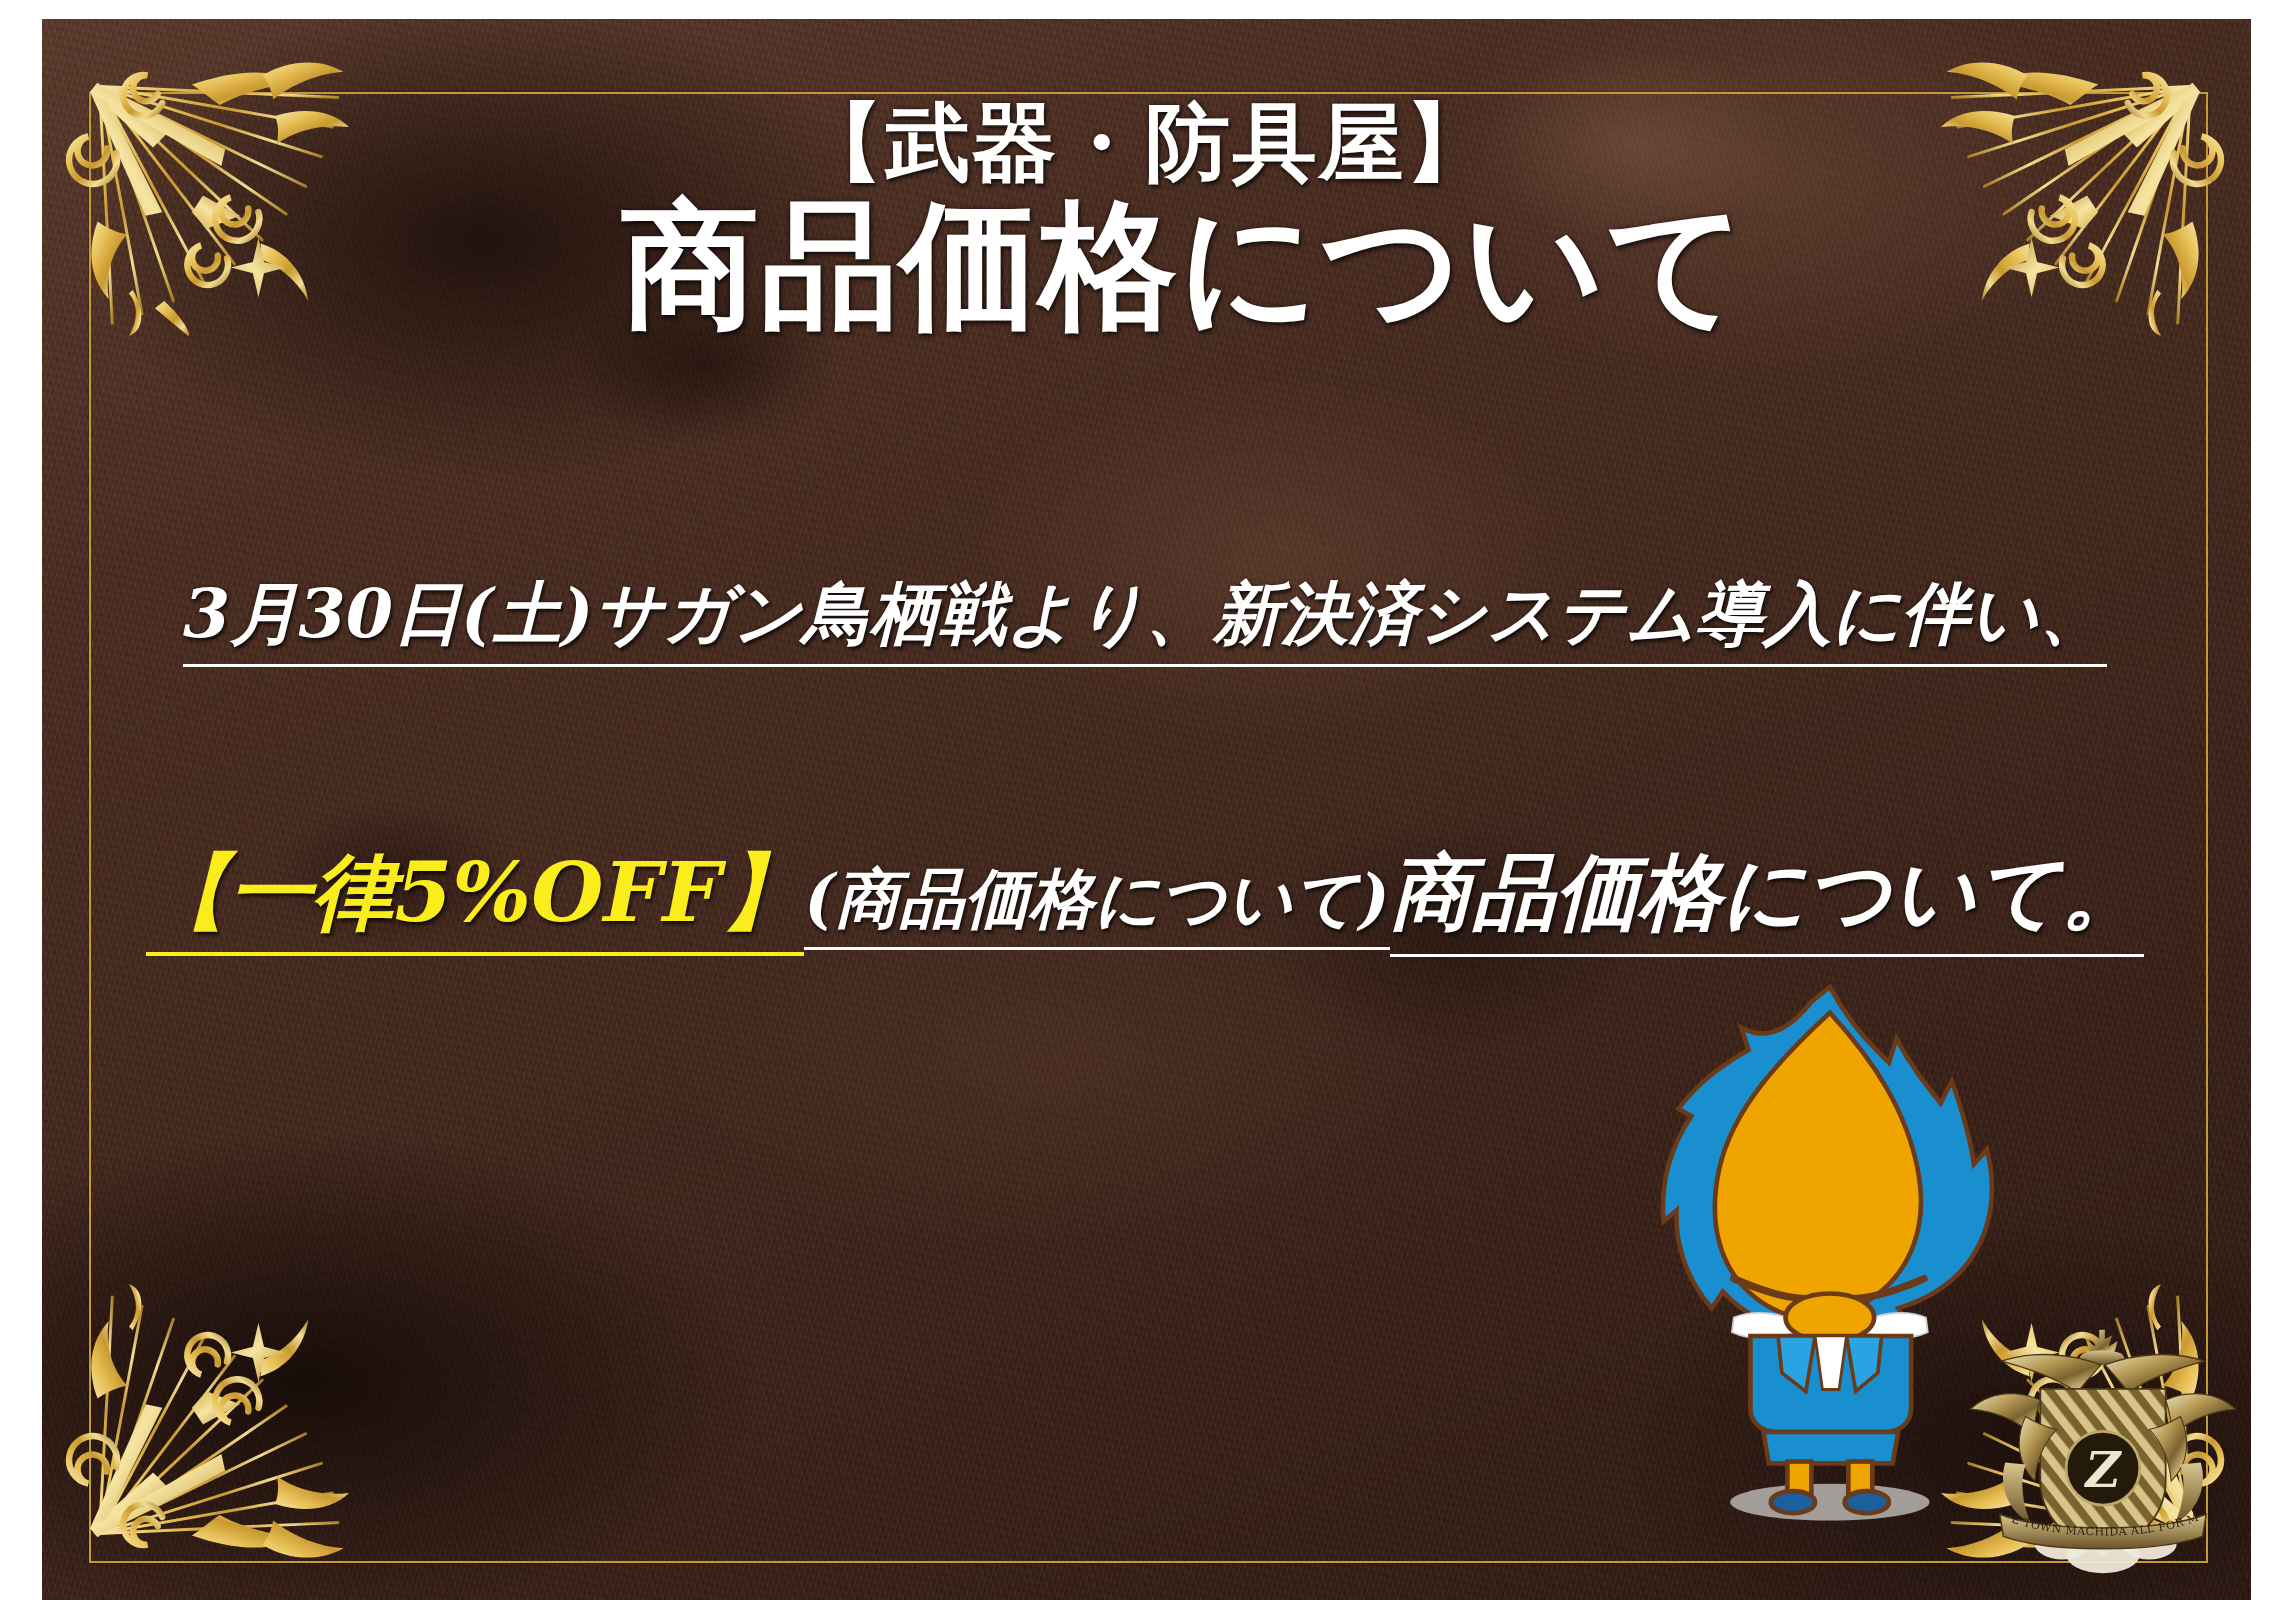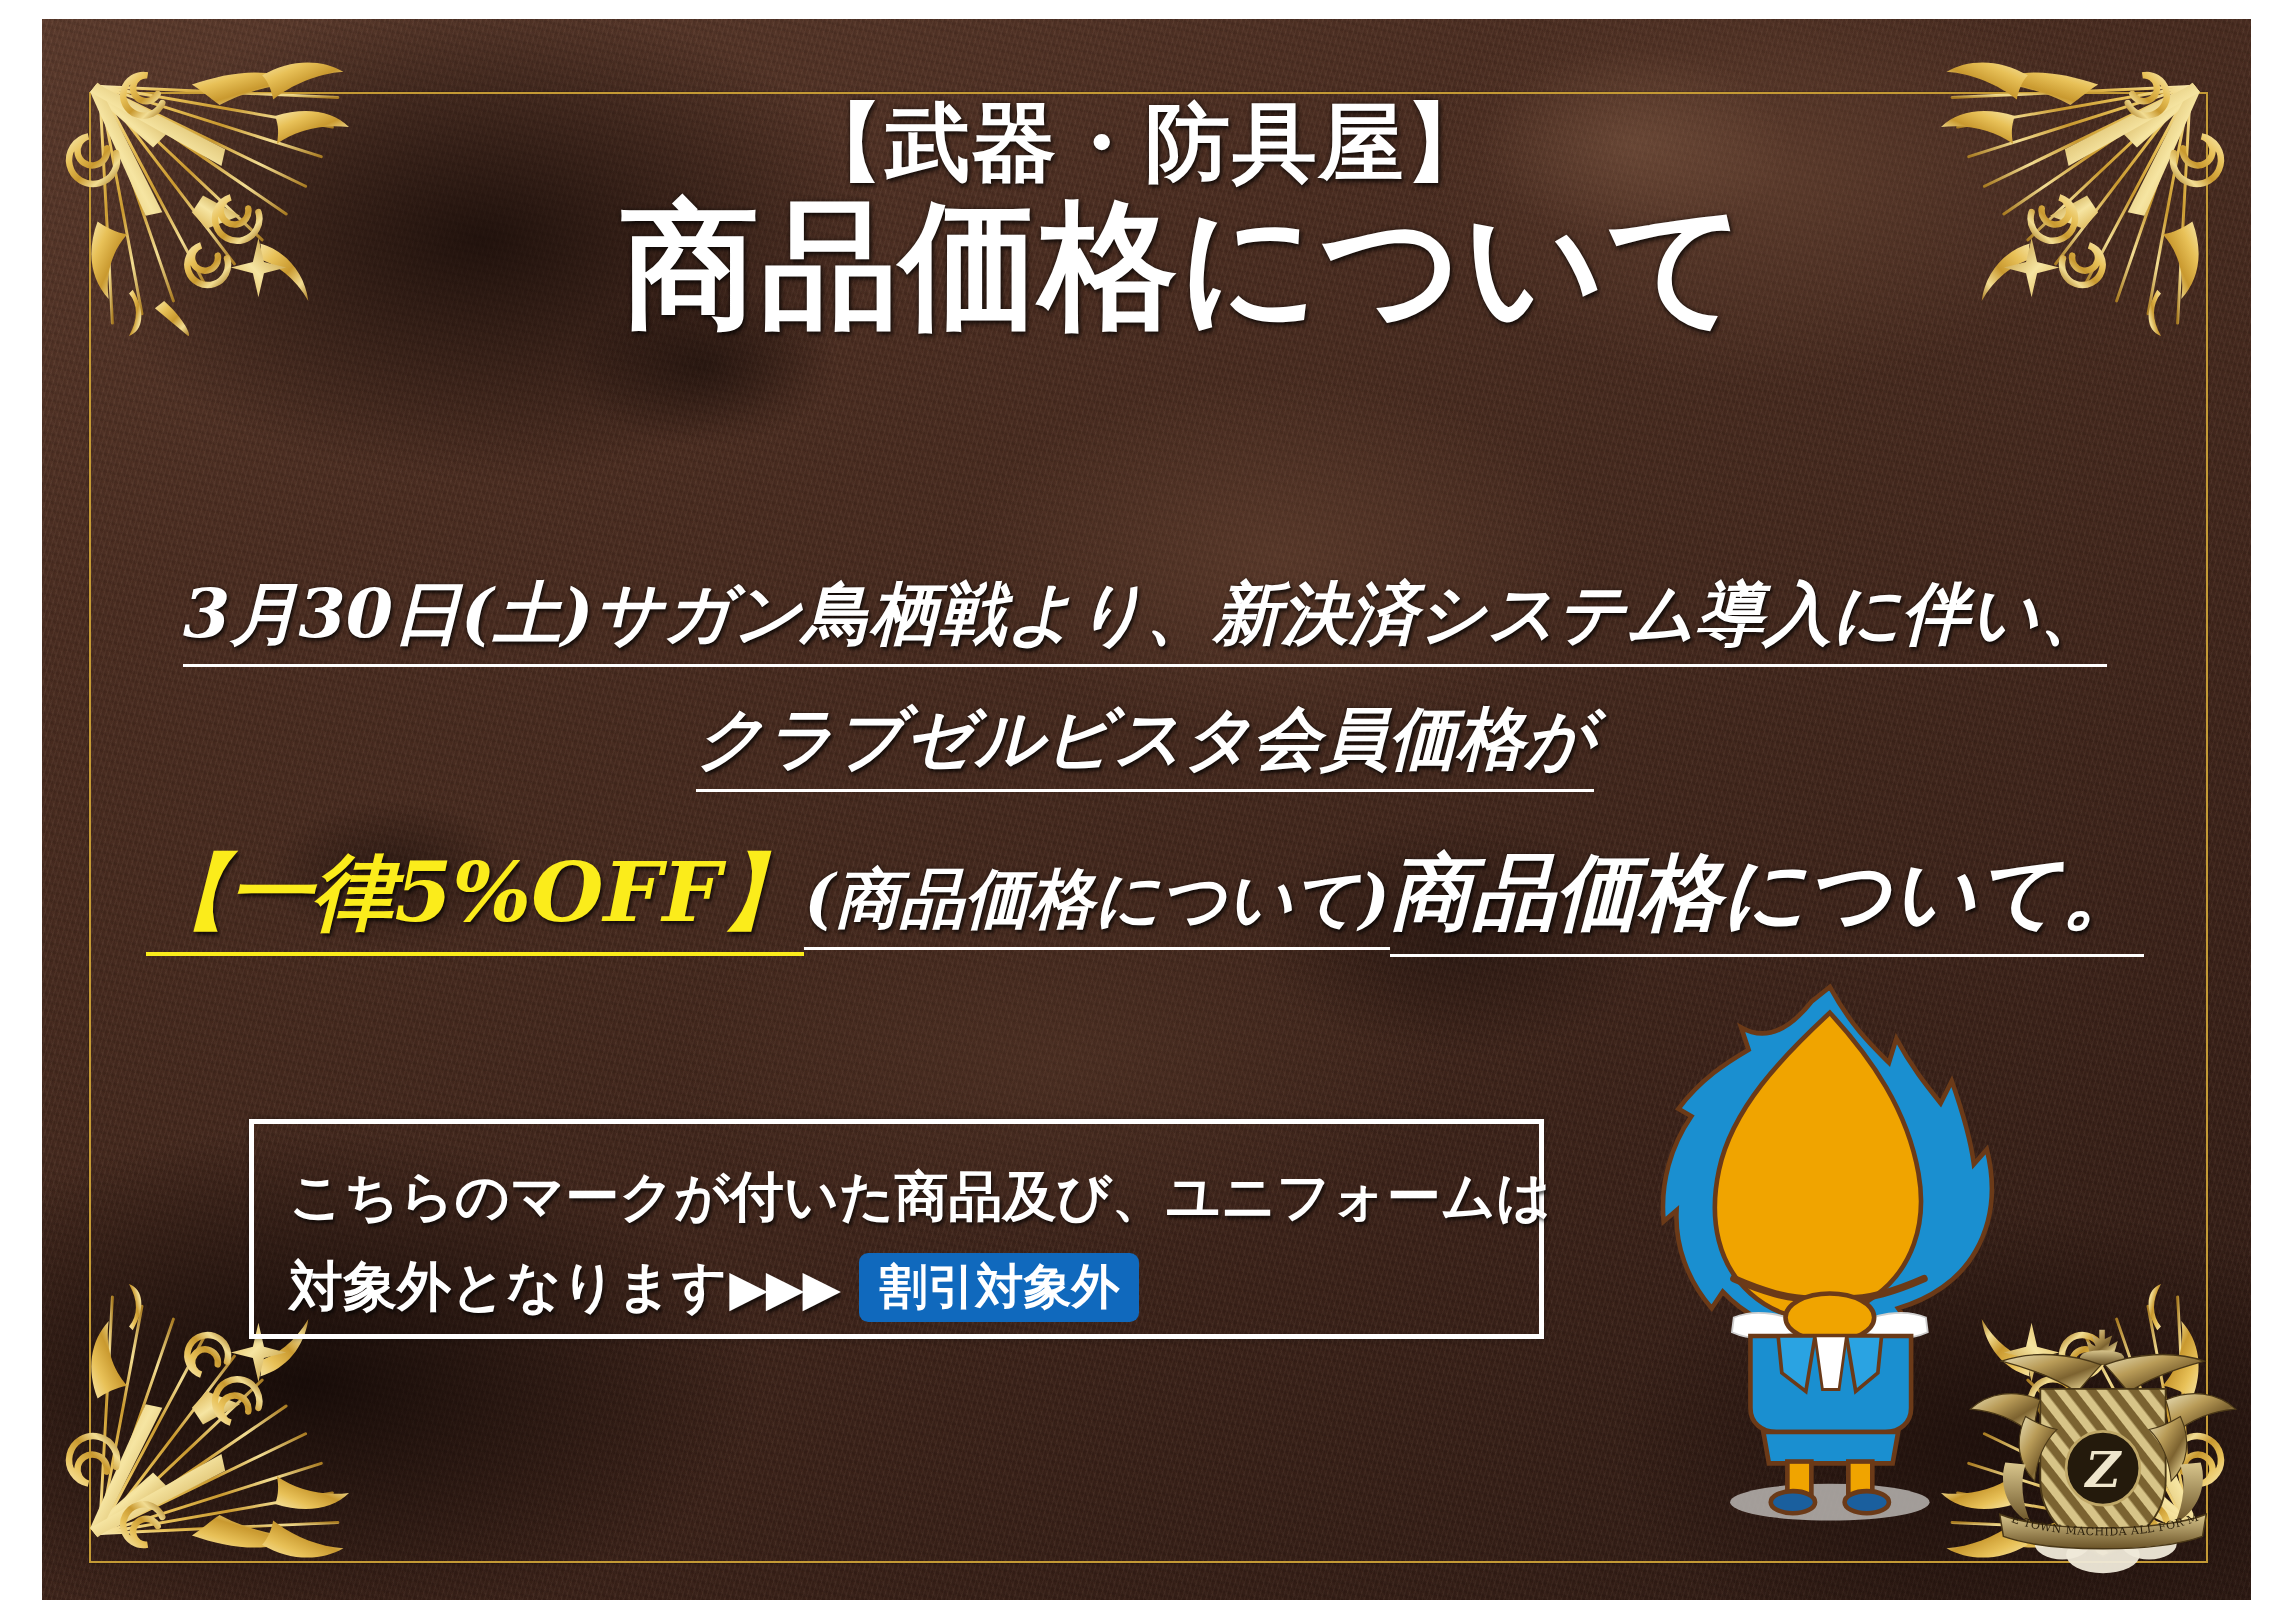--- a/index.html
+++ b/index.html
@@ -291,36 +291,25 @@
     </svg>
   </div>
 
   <div class="jtitle" id="shopTitle">【武器・防具屋】</div>
   <div class="jtitle" id="mainHeading">商品価格について</div>
 
   <div class="bodyline" id="line1">
     <span class="u">3月30日(土)サガン鳥栖戦より、新決済システム導入に伴い、</span>
   </div>
 
-  <div class="bodyline" id="line2">
-    <span class="u">クラブゼルビスタ会員価格が</span>
-  </div>
 
   <div class="bodyline" id="line3">
     <span class="u-dark u-y hl">【一律5%OFF】</span><span class="u small">(商品価格について)</span><span class="u"> 商品価格について。</span>
   </div>
 
-  <div id="noteBox">
-    <div class="noteline" id="note1">こちらのマークが付いた商品及び、ユニフォームは</div>
-    <div class="noteline" id="note2">
-      <span>対象外となります</span>
-        <span class="arrows">▶▶▶</span>
-        <span id="badge">割引対象外</span>
-    </div>
-  </div>
 
   <div id="mascot">
     <svg viewBox="0 0 420 600" width="388" height="554">
       <ellipse cx="212" cy="572" rx="108" ry="20" fill="#b9b5b1" opacity=".85"></ellipse>
 
       <path d="M212,14
                C236,58 258,78 276,96
                L284,70 C300,100 316,120 332,140
                L344,116 C356,150 364,176 368,206
                L382,190 C392,230 388,268 370,300

